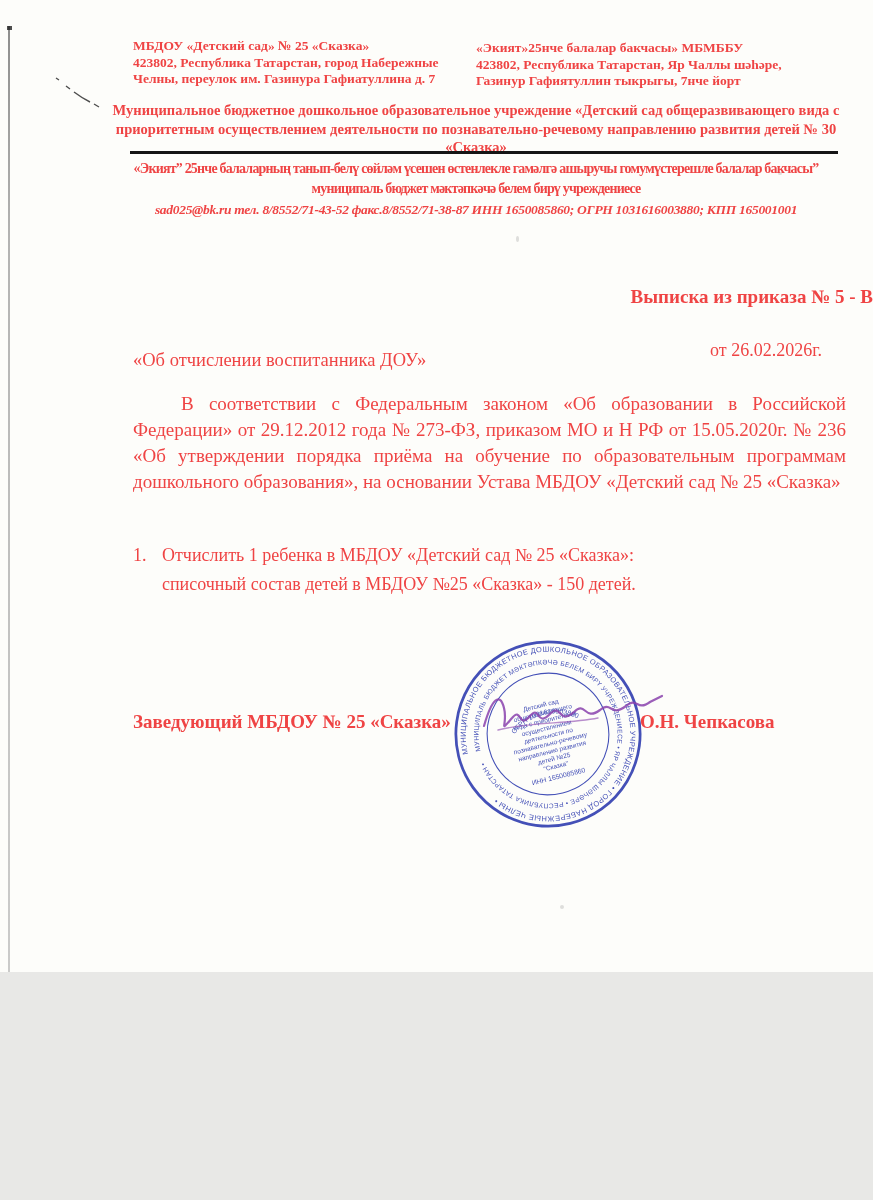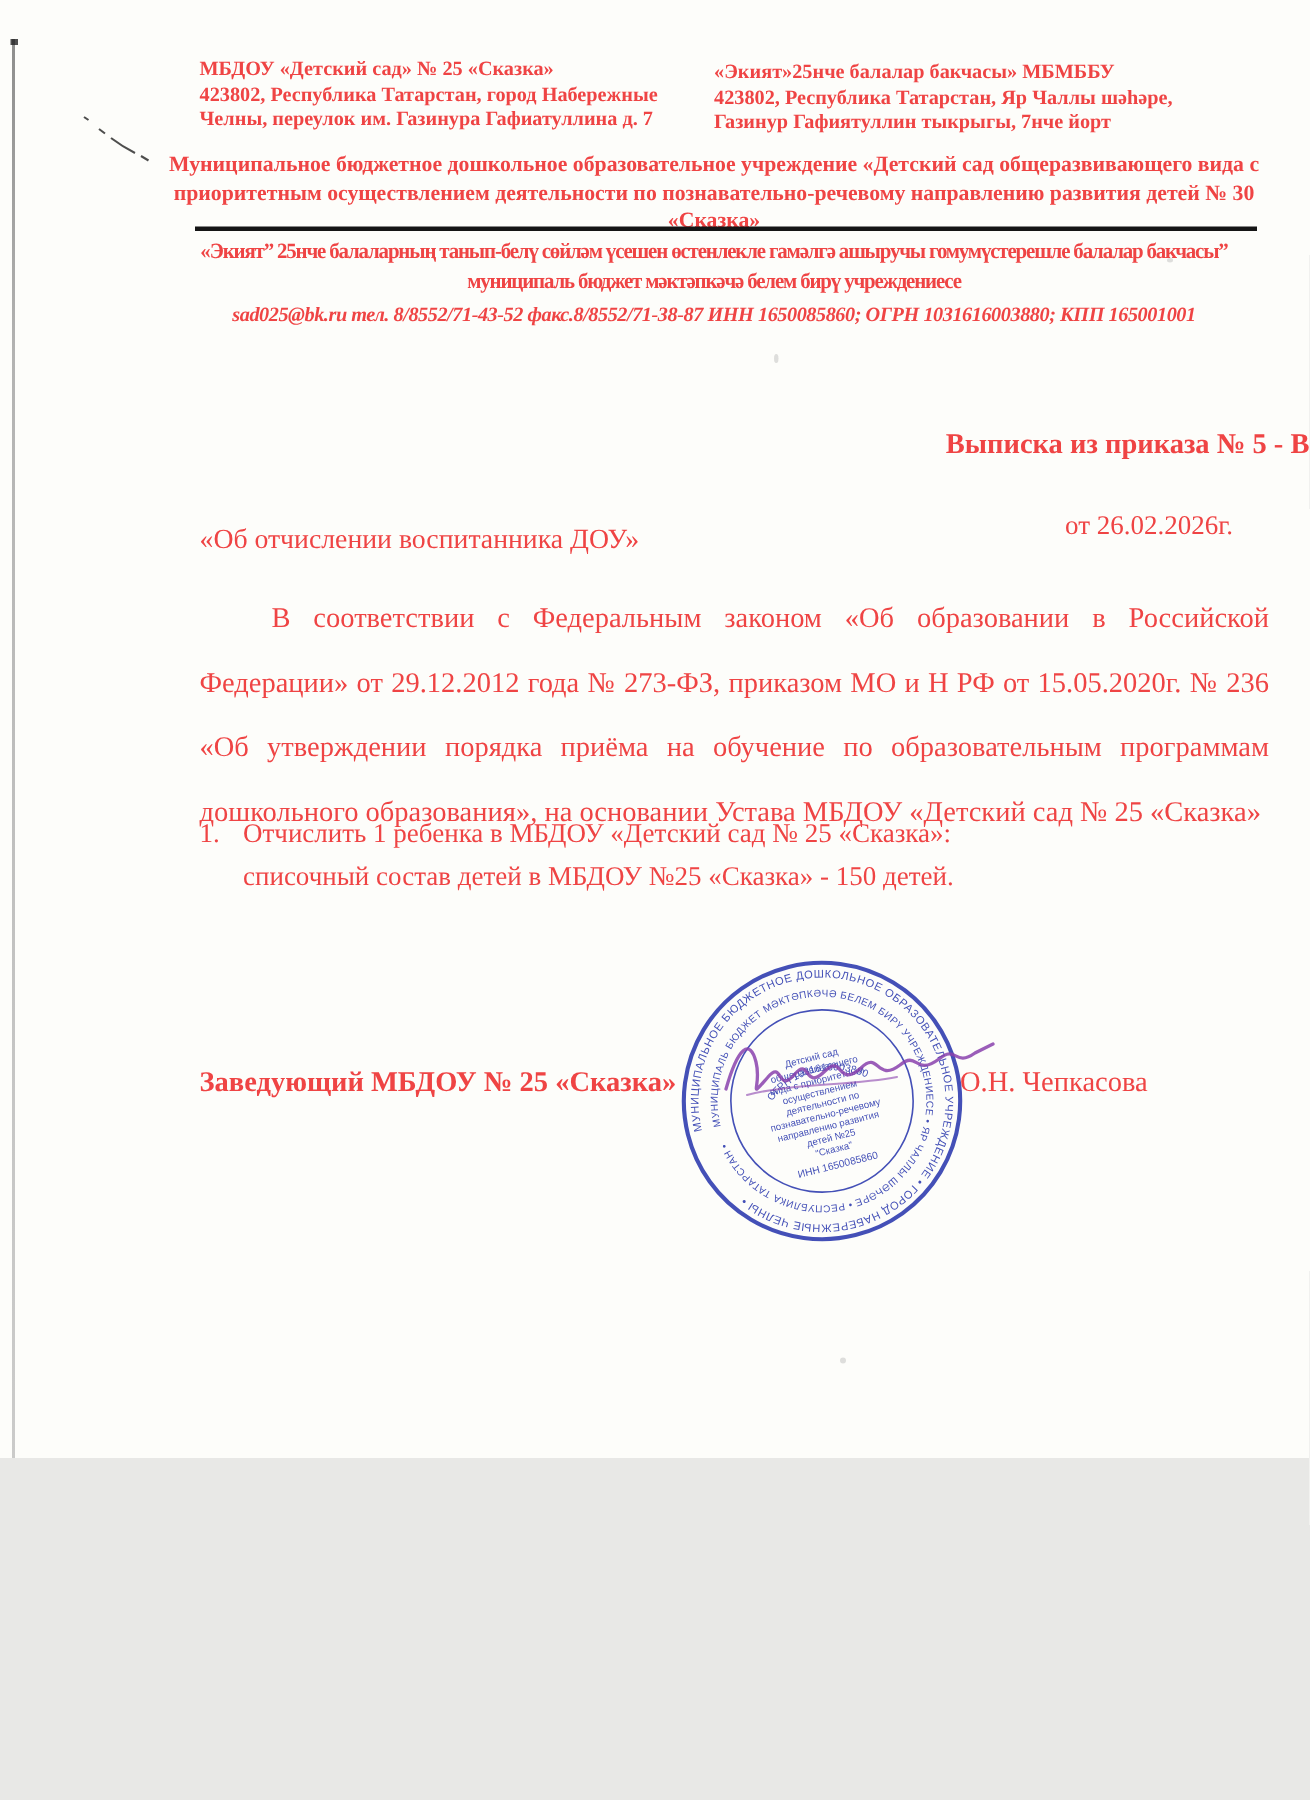--- a/index.html
+++ b/index.html
@@ -37,28 +37,28 @@
     font-weight:bold; font-size:13.5px; text-align:center; letter-spacing:-0.3px;font-style:italic;
   }
   .doc-title {
     position:absolute; left:0; top:286px; width:873px;
     font-weight:bold; font-size:19px; text-align:right;
   }
   .doc-date { position:absolute; right:51px; top:328px; font-weight:normal; font-size:18px;margin-top:12px; }
   .doc-subject { position:absolute; left:133px; top:350px; font-weight:normal; font-size:18.5px; }
   .body-par {
     position:absolute; left:133px; top:391px; width:713px;
-    font-size:19px; line-height:43px; text-align:justify; text-indent:48px;
+    font-size:19px; line-height:26px; text-align:justify; text-indent:48px;
   }
   .order-list { position:absolute; left:133px; top:541px; width:620px; font-size:18px; line-height:28.5px; }
   .order-row { display:flex; }
   .order-num { width:29px; flex:0 0 29px; }
   .order-cont { padding-left:29px; }
   .sign-role { position:absolute; left:133px; top:711px; font-weight:bold; font-size:19px; }
-  .sign-name { position:absolute; left:640px; top:711px; font-weight:normal; font-size:19px; }
+  .sign-name { position:absolute; left:640px; top:711px; font-weight:bold; font-size:19px; }
 
   .stamp { position:absolute; left:450px; top:636px; width:196px; height:196px; }
   .stamp svg { width:100%; height:100%; }
   .autograph { position:absolute; left:478px; top:678px; width:190px; height:66px; }
 
   .scratch { position:absolute; left:48px; top:70px; width:60px; height:42px; }
 </style>
 </head>
 <body>
 

